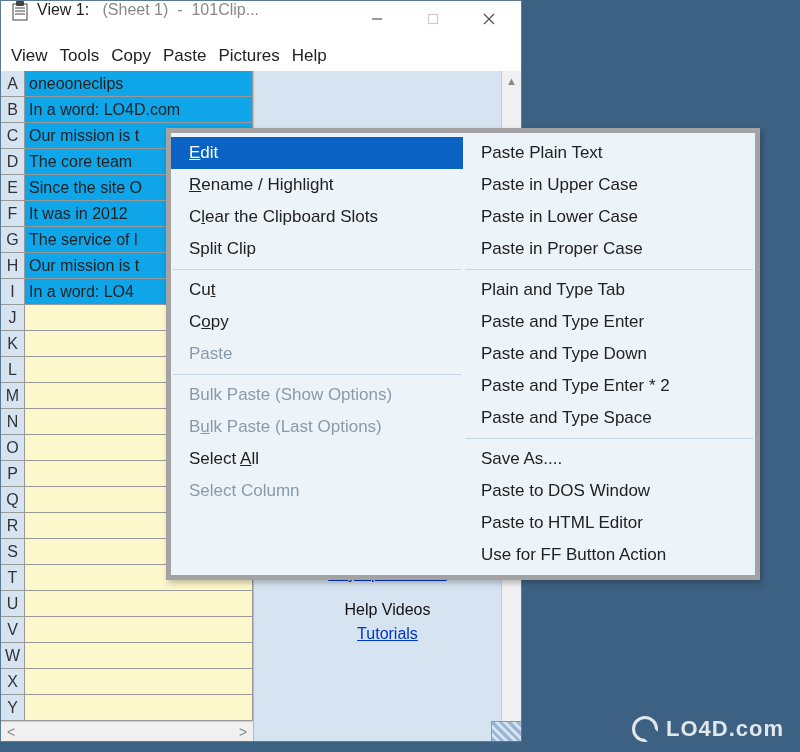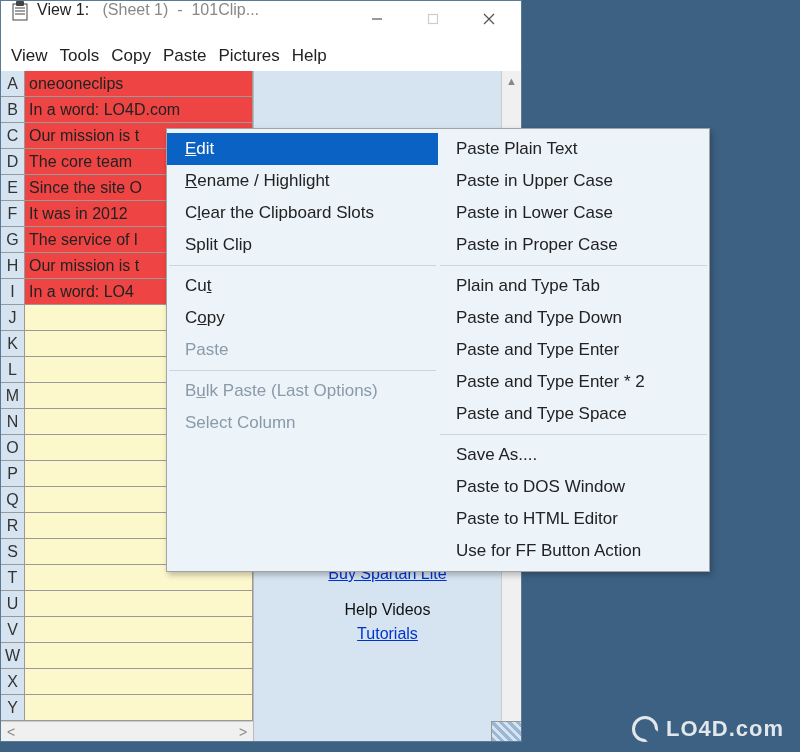--- a/index.html
+++ b/index.html
@@ -82,21 +82,21 @@
   .cell {
     flex: 1;
     background: #fdf7cc;
     padding: 0 4px;
     font-size: 16px;
     line-height: 25px;
     white-space: nowrap;
     overflow: hidden;
     color: #222;
   }
-  .cell.filled { background: #ef4444; }
+  .cell.filled { background: #0ea5e9; }
   .right-pane {
     flex: 1;
     background: #d6e4f2;
     border-left: 1px solid #bbb;
     padding: 8px;
     text-align: center;
     position: relative;
     overflow: hidden;
   }
   .right-pane .heading { font-weight: normal; font-size: 16px; margin-top: 18px; margin-bottom: 4px; color:#111; }
@@ -125,23 +125,23 @@
     position:absolute; right:0; bottom:0;
     width: 30px; height: 20px;
     background: repeating-linear-gradient(45deg,#9bb7d4 0 3px,#d6e4f2 3px 6px);
     border-top:1px solid #999; border-left:1px solid #999;
   }
 
   
   .context-menu {
     position: absolute;
     left: 166px; top: 128px;
-    width: 544px;
+    width: 594px;
     background: #ecf3f9;
-    border: 1px solid #a3a3a3;
+    border: 5px solid #a3a3a3;
     box-shadow: 2px 3px 6px rgba(0,0,0,.25);
     display: flex;
     font-size: 17px;
     color: #222;
   }
   .menu-col { flex: 1; padding: 4px 0; }
   .menu-col + .menu-col { border-left: none; }
   .menu-item {
     padding: 6px 18px;
     white-space: nowrap;
@@ -352,32 +352,34 @@
   <div class="menu-col" id="menu-left">
       <div class="menu-item highlighted"><span class="underline">E</span>dit</div>
       <div class="menu-item"><span class="underline">R</span>ename / Highlight</div>
       <div class="menu-item">C<span class="underline">l</span>ear the Clipboard Slots</div>
       <div class="menu-item">Split Clip</div>
       <div class="menu-sep"></div>
       <div class="menu-item">Cu<span class="underline">t</span></div>
       <div class="menu-item">C<span class="underline">o</span>py</div>
       <div class="menu-item disabled">Paste</div>
       <div class="menu-sep"></div>
+      <div class="menu-item disabled">Bulk Paste (Show Options)</div>
       <div class="menu-item disabled">B<span class="underline">u</span>lk Paste (Last Options)</div>
+      <div class="menu-item">Select <span class="underline">A</span>ll</div>
       <div class="menu-item disabled">Select Column</div>
     </div>
   <div class="menu-col" id="menu-right">
       <div class="menu-item">Paste Plain Text</div>
       <div class="menu-item">Paste in Upper Case</div>
       <div class="menu-item">Paste in Lower Case</div>
       <div class="menu-item">Paste in Proper Case</div>
       <div class="menu-sep"></div>
       <div class="menu-item">Plain and Type Tab</div>
+      <div class="menu-item">Paste and Type Enter</div>
       <div class="menu-item">Paste and Type Down</div>
-      <div class="menu-item">Paste and Type Enter</div>
       <div class="menu-item">Paste and Type Enter * 2</div>
       <div class="menu-item">Paste and Type Space</div>
       <div class="menu-sep"></div>
       <div class="menu-item">Save As....</div>
       <div class="menu-item">Paste to DOS Window</div>
       <div class="menu-item">Paste to HTML Editor</div>
       <div class="menu-item">Use for FF Button Action</div>
     </div>
 </div>
 

